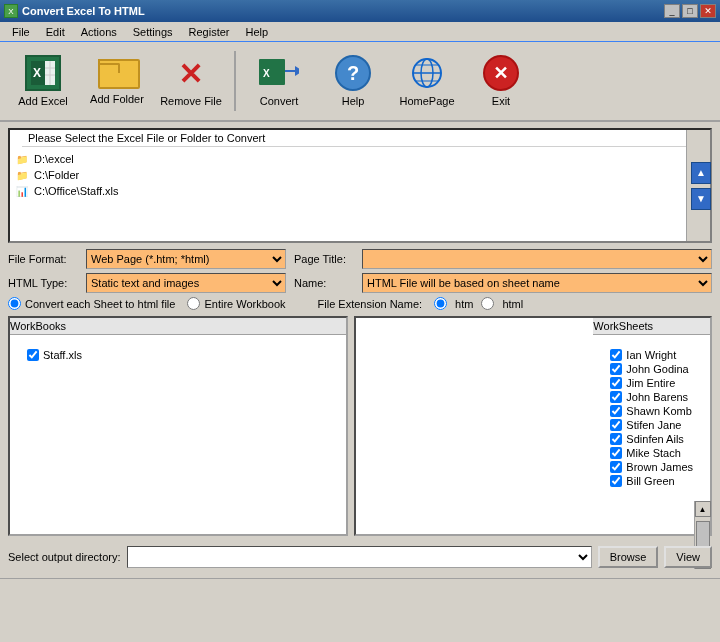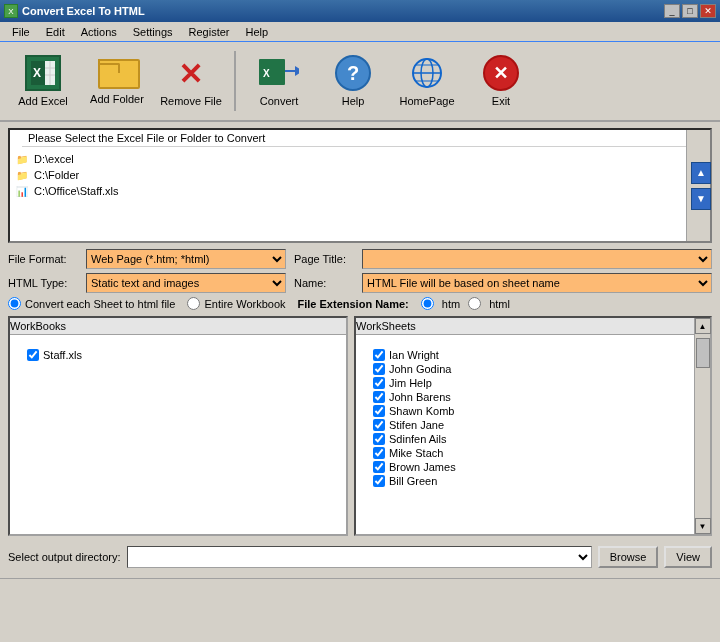--- a/index.html
+++ b/index.html
@@ -529,56 +529,56 @@
 
   <div class="radio-row">
     <div class="radio-group">
       <input type="radio" name="convert-type" checked="" style="">
       <span>Convert each Sheet to html file</span>
     </div>
     <div class="radio-group">
       <input type="radio" name="convert-type" style="">
       <span>Entire Workbook</span>
     </div>
-    <span style="font-weight:bold;">File Extension Name:</span>
+    <span style="margin-left:20px;">File Extension Name:</span>
     <div class="ext-radio-group">
       <input type="radio" name="ext-type" checked="" style="">
       <span>htm</span>
       <input type="radio" name="ext-type" style="">
       <span>html</span>
     </div>
   </div>
 
   <div class="panels-row">
 
     <div class="panel panel-left">
       <div class="panel-header">WorkBooks</div>
       <div class="panel-content">
         <div class="panel-item">
           <input type="checkbox" checked="" style="">
           <span>Staff.xls</span>
         </div>
       </div>
     </div>
 
-    <div class="panel panel-right" style="flex-direction:row;">
+    <div class="panel panel-right" style="flex-direction:column;align-items:flex-end;">
       <div style="flex:1; display:flex; flex-direction:column;">
         <div class="panel-header">WorkSheets</div>
         <div class="panel-content">
           <div class="panel-item">
             <input type="checkbox" checked="" style="">
             <span>Ian Wright</span>
           </div>
           <div class="panel-item">
             <input type="checkbox" checked="" style="">
             <span>John Godina</span>
           </div>
           <div class="panel-item">
             <input type="checkbox" checked="" style="">
-            <span>Jim Help</span>
+            <span>Jim Entire</span>
           </div>
           <div class="panel-item">
             <input type="checkbox" checked="" style="">
             <span>John Barens</span>
           </div>
           <div class="panel-item">
             <input type="checkbox" checked="" style="">
             <span>Shawn Komb</span>
           </div>
           <div class="panel-item">

